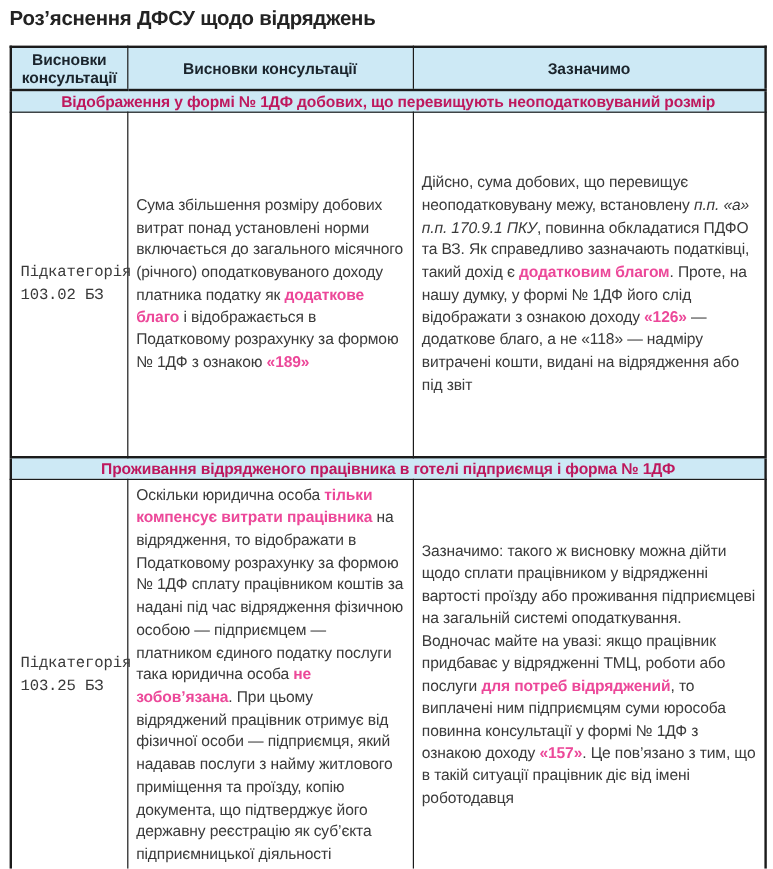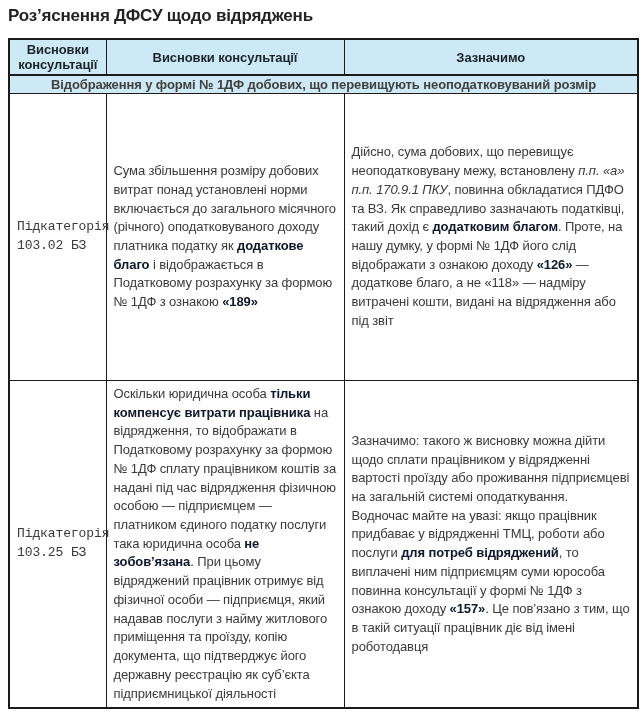--- a/index.html
+++ b/index.html
@@ -46,39 +46,39 @@
     text-align: center;
     padding: 2px 4px;
     letter-spacing: -0.1px;
     border-bottom-width: 2px;
   }
   .section-row td {
     height: 18px;
     background: #cde9f5;
     font-size: 13px;
     font-weight: 700;
-    color: #404040;
+    color: #be185d;
     text-align: center;
     padding: 1px 4px;
     letter-spacing: -0.1px;
     border-top-width: 2px;
   }
   .data-row td {
     font-size: 13px;
     line-height: 1.44;
     color: #3a3a3a;
     padding: 4px 7px 4px 7px;
     text-align: left;
     letter-spacing: -0.1px;
   }
   .row1 td { height: 287px; }
   .row2 td { height: 322px; }
   .ref-cell  { white-space: pre-line; font-family: Liberation Mono, monospace; }
   .text-cell { white-space: pre-line; }
-  .text-cell b { font-weight: 700; color: #0f172a; }
+  .text-cell b { font-weight: 700; color: #ec4899; }
   .text-cell i { font-style: italic; }
 </style>
 </head>
 <body>
 
 <div class="page">
   <h1 class="title">Роз’яснення ДФСУ щодо відряджень</h1>
 
   <table class="consult-table">
     <colgroup>
@@ -96,20 +96,23 @@
     <tbody>
       <tr class="section-row">
         <td colspan="3">Відображення у формі № 1ДФ добових, що перевищують неоподатковуваний розмір</td>
       </tr>
       <tr class="data-row row1">
         <td class="ref-cell">Підкатегорія
 103.02 БЗ</td>
         <td class="text-cell"><span>Сума збільшення розміру добових витрат понад установлені норми включається до загального місячного (річного) оподатковуваного доходу платника податку як </span><b>додаткове благо</b><span> і відображається в Податковому розрахунку за формою № 1ДФ з ознакою </span><b>«189»</b></td>
         <td class="text-cell"><span>Дійсно, сума добових, що перевищує неоподатковувану межу, встановлену </span><i>п.п. «а» п.п. 170.9.1 ПКУ</i><span>, повинна обкладатися ПДФО та ВЗ. Як справедливо зазначають податківці, такий дохід є </span><b>додатковим благом</b><span>. Проте, на нашу думку, у формі № 1ДФ його слід відображати з ознакою доходу </span><b>«126»</b><span> — додаткове благо, а не «118» — надміру витрачені кошти, видані на відрядження або під звіт</span></td>
       </tr>
+      <tr class="section-row">
+        <td colspan="3">Проживання відрядженого працівника в готелі підприємця і форма № 1ДФ</td>
+      </tr>
       <tr class="data-row row2">
         <td class="ref-cell">Підкатегорія
 103.25 БЗ</td>
         <td class="text-cell"><span>Оскільки юридична особа </span><b>тільки компенсує витрати працівника</b><span> на відрядження, то відображати в Податковому розрахунку за формою № 1ДФ сплату працівником коштів за надані під час відрядження фізичною особою — підприємцем — платником єдиного податку послуги така юридична особа </span><b>не зобов’язана</b><span>. При цьому відряджений працівник отримує від фізичної особи — підприємця, який надавав послуги з найму житлового приміщення та проїзду, копію документа, що підтверджує його державну реєстрацію як суб’єкта підприємницької діяльності</span></td>
         <td class="text-cell"><span>Зазначимо: такого ж висновку можна дійти щодо сплати працівником у відрядженні вартості проїзду або проживання підприємцеві на загальній системі оподаткування.
 Водночас майте на увазі: якщо працівник придбаває у відрядженні ТМЦ, роботи або послуги </span><b>для потреб відряджений</b><span>, то виплачені ним підприємцям суми юрособа повинна консультації у формі № 1ДФ з ознакою доходу </span><b>«157»</b><span>. Це пов’язано з тим, що в такій ситуації працівник діє від імені роботодавця</span></td>
       </tr>
     </tbody>
   </table>
 </div>

